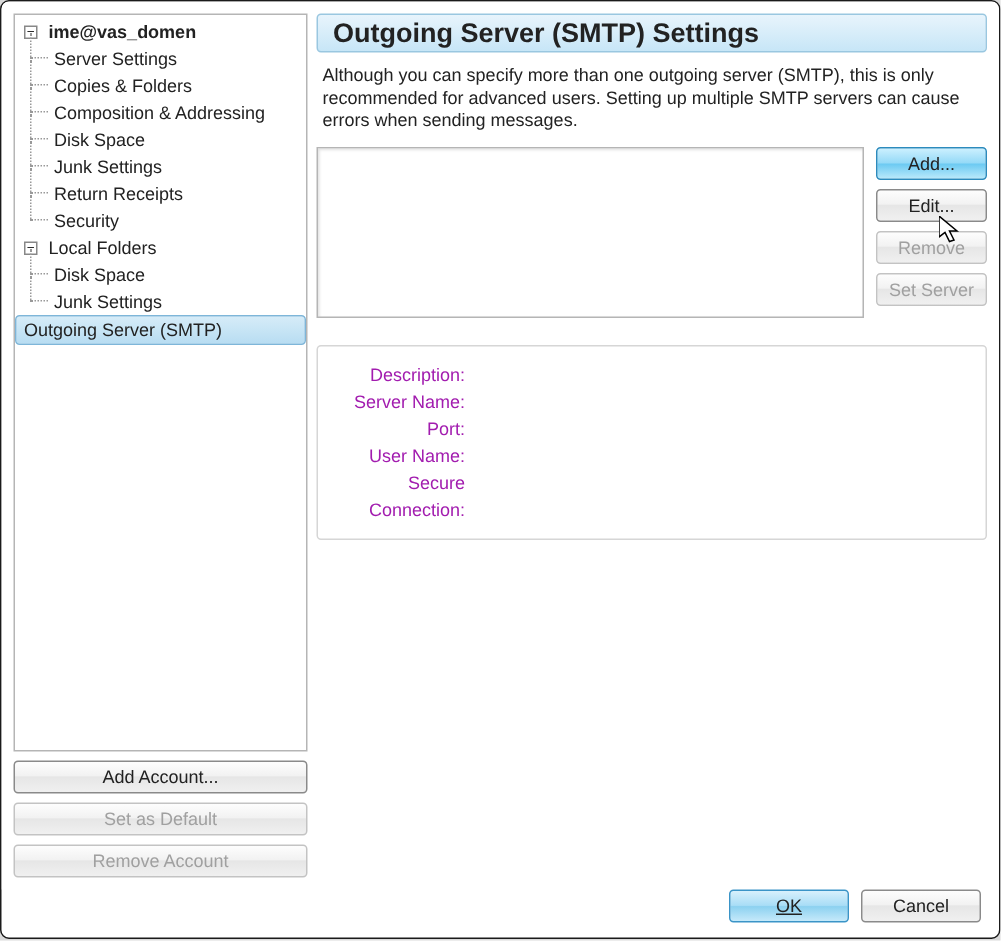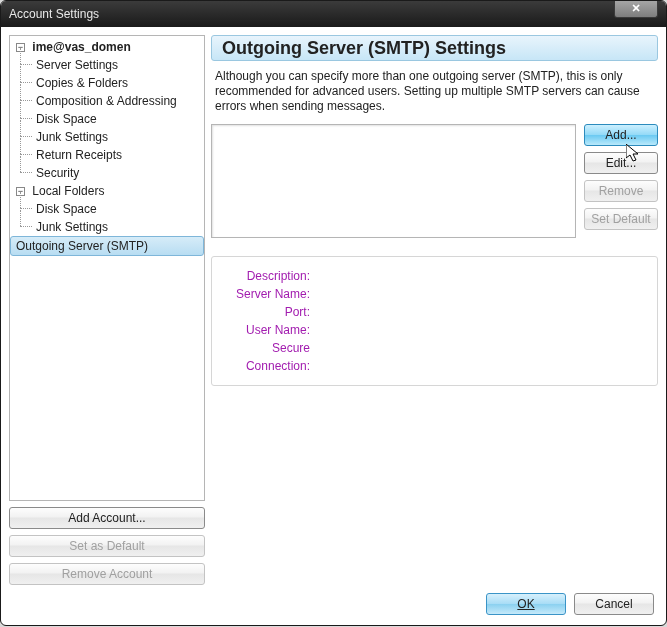--- a/index.html
+++ b/index.html
@@ -214,26 +214,20 @@
   position: absolute;
   pointer-events: none;
   left: 626px;
   top: 144px;
 }
 </style>
 </head>
 <body>
 
 <div class="window">
-  <div class="titlebar">
-    <span class="titlebar-title">Account Settings</span>
-    <div class="titlebar-close">
-      <span>✕</span>
-    </div>
-  </div>
 
   <div class="body">
 
     <div class="sidebar">
       <div class="tree">
 
         <div class="tree-row">
           <span class="tree-toggle">−</span>
           <span class="tree-parent-sel">ime@vas_domen</span>
         </div>
@@ -269,21 +263,21 @@
         <span>Outgoing Server (SMTP) Settings</span>
       </div>
       <div class="description">Although you can specify more than one outgoing server (SMTP), this is only recommended for advanced users. Setting up multiple SMTP servers can cause errors when sending messages.</div>
 
       <div class="list-area">
         <div class="listbox"></div>
         <div class="list-buttons">
           <button class="btn highlight">Add...</button>
           <button class="btn">Edit...</button>
           <button class="btn disabled" disabled="">Remove</button>
-          <button class="btn disabled" disabled="">Set Default</button>
+          <button class="btn disabled" disabled="">Set Server</button>
         </div>
       </div>
 
       <div class="details-box">
         <div class="detail-row">
           <div class="detail-label">Description:</div>
           <div></div>
         </div>
         <div class="detail-row">
           <div class="detail-label">Server Name:</div>

